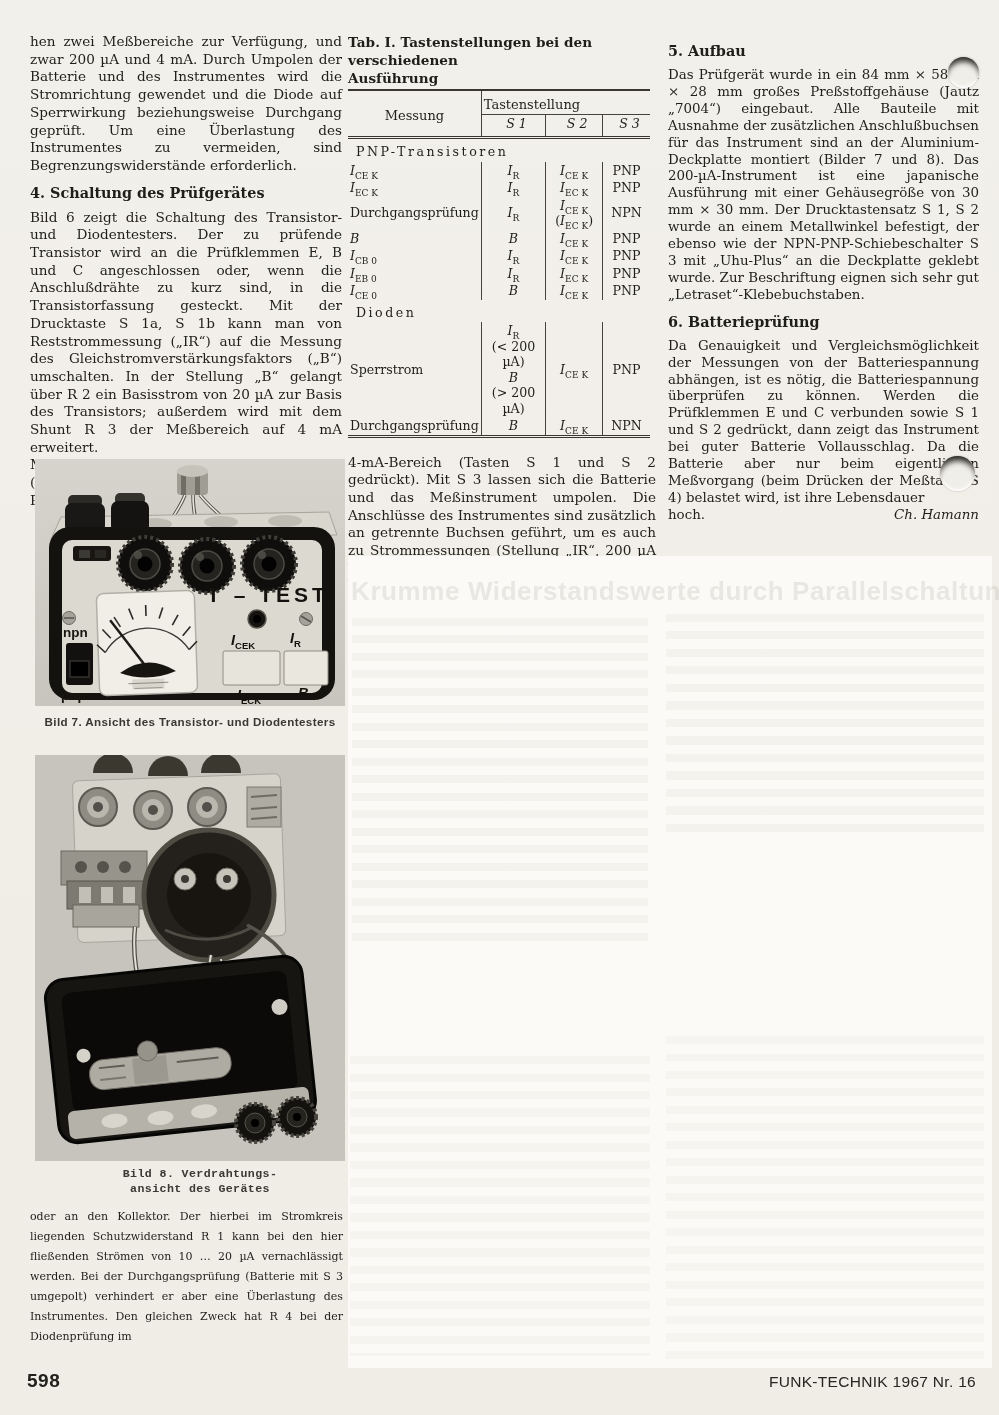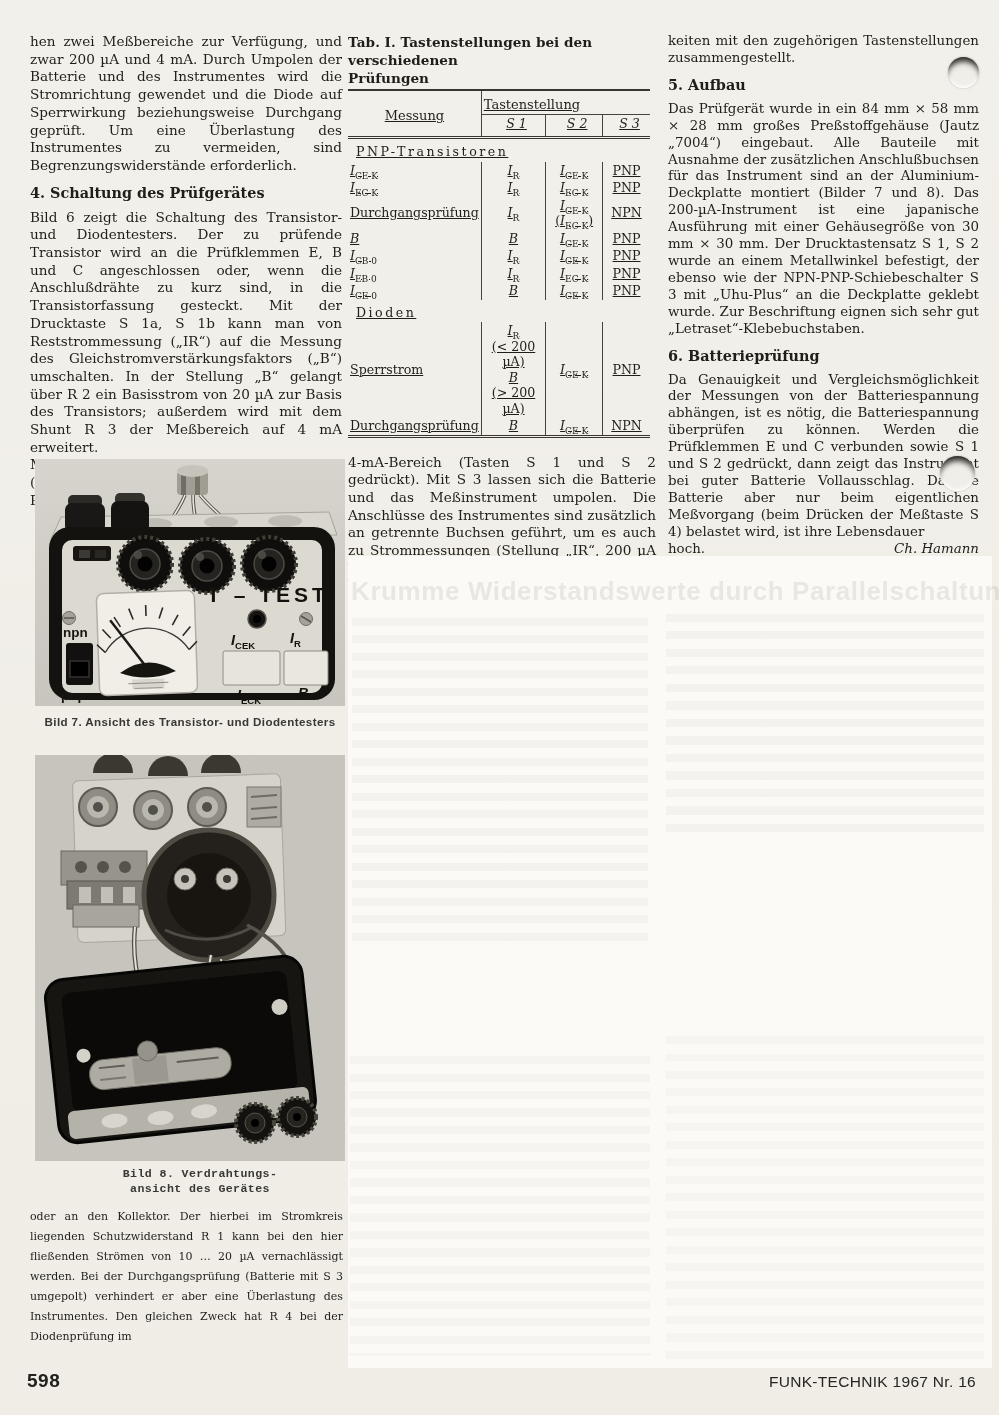--- a/index.html
+++ b/index.html
@@ -14,21 +14,21 @@
   .col h3{font-size:14.4px;line-height:18px;margin:9px 0 7px 0;font-weight:bold;text-align:left;}
   #col1{left:30px;top:33px;width:312px;}
   #col2{left:348px;top:33px;width:308px;}
   #col3{left:668px;top:33px;width:311px;font-size:13.4px;line-height:16.9px;}
   .lastline{display:flex;justify-content:space-between;}
   .author{font-style:italic;}
   
   .tabtitle{font-weight:bold;font-size:13.6px;line-height:18px;text-align:left;margin:0;}
   .tabtitle2{font-weight:bold;font-size:13.6px;line-height:18px;text-align:left;margin:0 0 8px 62px;}
   table.t1{border-collapse:collapse;width:302px;margin-top:2px;
-    border-top:2px solid #38362f;border-bottom:3px double #38362f;font-size:12.6px;text-decoration:underline;}
+    border-top:2px solid #38362f;border-bottom:3px double #38362f;font-size:12.6px;}
   table.t1 td{padding:1px 2px;line-height:15.5px;vertical-align:middle;}
   td.mcell{text-align:left;padding-left:8px;}
   td.ccell{text-align:center;}
   .bl{border-left:1px solid #45433c;}
   tr.hdr1 td{padding-top:6px;font-size:13px;}
   td.tsten{border-bottom:1px solid #45433c;text-align:left;}
   tr.hdr2 td{border-bottom:3px double #38362f;font-style:italic;text-align:center;padding-bottom:5px;padding-left:8px;}
   td.messhdr{text-align:center;border-bottom:3px double #38362f;font-style:normal;}
   tr.section td{letter-spacing:2.5px;padding:5px 0 2px 8px;text-align:left;}
   .iv{font-style:italic;}
@@ -77,21 +77,21 @@
 
   <div class="col" id="col1">
     <p>hen zwei Meßbereiche zur Verfügung, und zwar 200 µA und 4 mA. Durch Umpolen der Batterie und des Instrumentes wird die Stromrichtung gewendet und die Diode auf Sperrwirkung beziehungsweise Durchgang geprüft. Um eine Überlastung des Instrumentes zu vermeiden, sind Begrenzungswiderstände erforderlich.</p>
     <h3>4. Schaltung des Prüfgerätes</h3>
     <p>Bild 6 zeigt die Schaltung des Transistor- und Diodentesters. Der zu prüfende Transistor wird an die Prüfklemmen E, B und C angeschlossen oder, wenn die Anschlußdrähte zu kurz sind, in die Transistorfassung gesteckt. Mit der Drucktaste S 1a, S 1b kann man von Reststrommessung („IR“) auf die Messung des Gleichstromverstärkungsfaktors („B“) umschalten. In der Stellung „B“ gelangt über R 2 ein Basisstrom von 20 µA zur Basis des Transistors; außerdem wird mit dem Shunt R 3 der Meßbereich auf 4 mA erweitert.</p>
     <p>Mit der Drucktaste S 2 legt man (entsprechend den Bildern 2 und 3) bei der Reststrommessung die Basis an den Emitter</p>
   </div>
 
   <div class="col" id="col2">
     <p class="tabtitle">Tab. I. Tastenstellungen bei den verschiedenen</p>
-    <p class="tabtitle2">Prüfungen</p>
+    <p class="tabtitle2">Ausführung</p>
 
     <table class="t1">
       <colgroup>
           <col style="width:130px">
           <col style="width:66px">
           <col style="width:58px">
           <col style="width:48px">
         </colgroup>
       <tbody>
           <tr class="hdr1">
@@ -175,21 +175,20 @@
         <td class="ccell bl"><span class="iv">I</span><sub>CE K</sub></td>
         <td class="ccell bl">NPN</td>
       </tr>
     </tbody>
       </table>
 
     <p style="margin-top:16px;">4-mA-Bereich (Tasten S 1 und S 2 gedrückt). Mit S 3 lassen sich die Batterie und das Meßinstrument umpolen. Die Anschlüsse des Instrumentes sind zusätzlich an getrennte Buchsen geführt, um es auch zu Strommessungen (Stellung „IR“, 200 µA Vollausschlag; Stellung „B“, 4 mA Vollausschlag) verwenden zu können. In Tab. I sind die wichtigsten Prüfmöglich-</p>
   </div>
 
   <div class="col" id="col3">
-    <p>keiten mit den zugehörigen Tastenstellungen zusammengestellt.</p>
     <h3>5. Aufbau</h3>
     <p>Das Prüfgerät wurde in ein 84 mm × 58 mm × 28 mm großes Preßstoffgehäuse (Jautz „7004“) eingebaut. Alle Bauteile mit Ausnahme der zusätzlichen Anschlußbuchsen für das Instrument sind an der Aluminium-Deckplatte montiert (Bilder 7 und 8). Das 200-µA-Instrument ist eine japanische Ausführung mit einer Gehäusegröße von 30 mm × 30 mm. Der Drucktastensatz S 1, S 2 wurde an einem Metallwinkel befestigt, der ebenso wie der NPN-PNP-Schiebeschalter S 3 mit „Uhu-Plus“ an die Deckplatte geklebt wurde. Zur Beschriftung eignen sich sehr gut „Letraset“-Klebebuchstaben.</p>
     <h3>6. Batterieprüfung</h3>
     <p>Da Genauigkeit und Vergleichsmöglichkeit der Messungen von der Batteriespannung abhängen, ist es nötig, die Batteriespannung überprüfen zu können. Werden die Prüfklemmen E und C verbunden sowie S 1 und S 2 gedrückt, dann zeigt das Instrument bei guter Batterie Vollausschlag. Da die Batterie aber nur beim eigentlichen Meßvorgang (beim Drücken der Meßtaste S 4) belastet wird, ist ihre Lebensdauer</p>
     <div class="lastline">
       <span>hoch.</span>
       <span class="author">Ch. Hamann</span>
     </div>
   </div>
 

